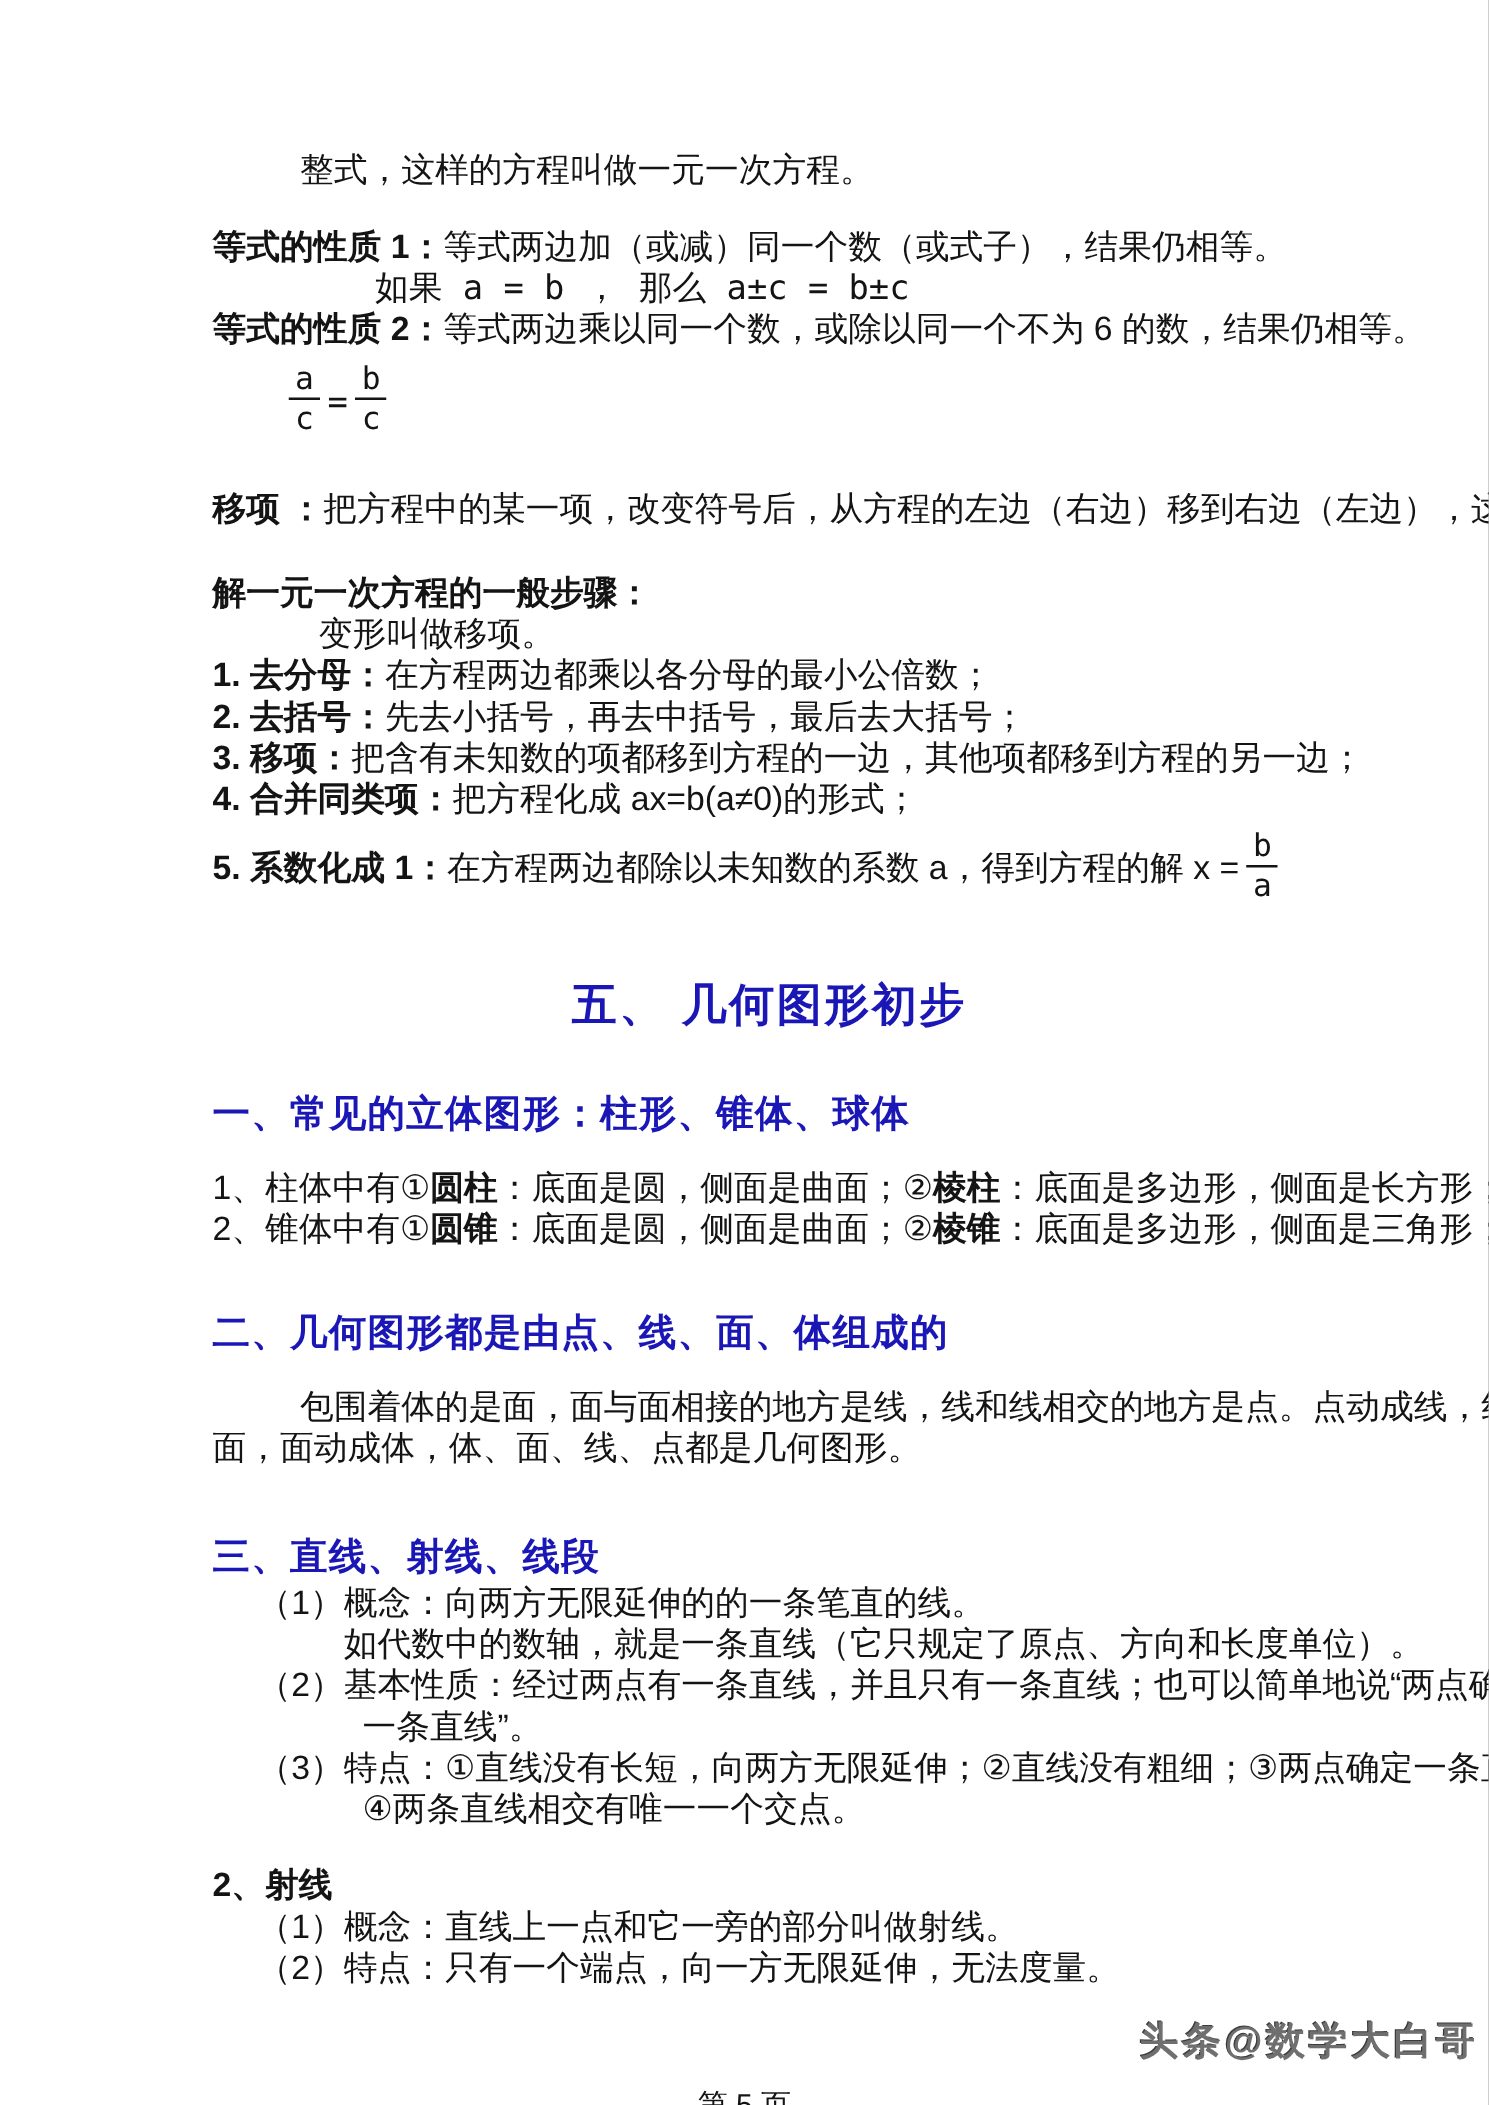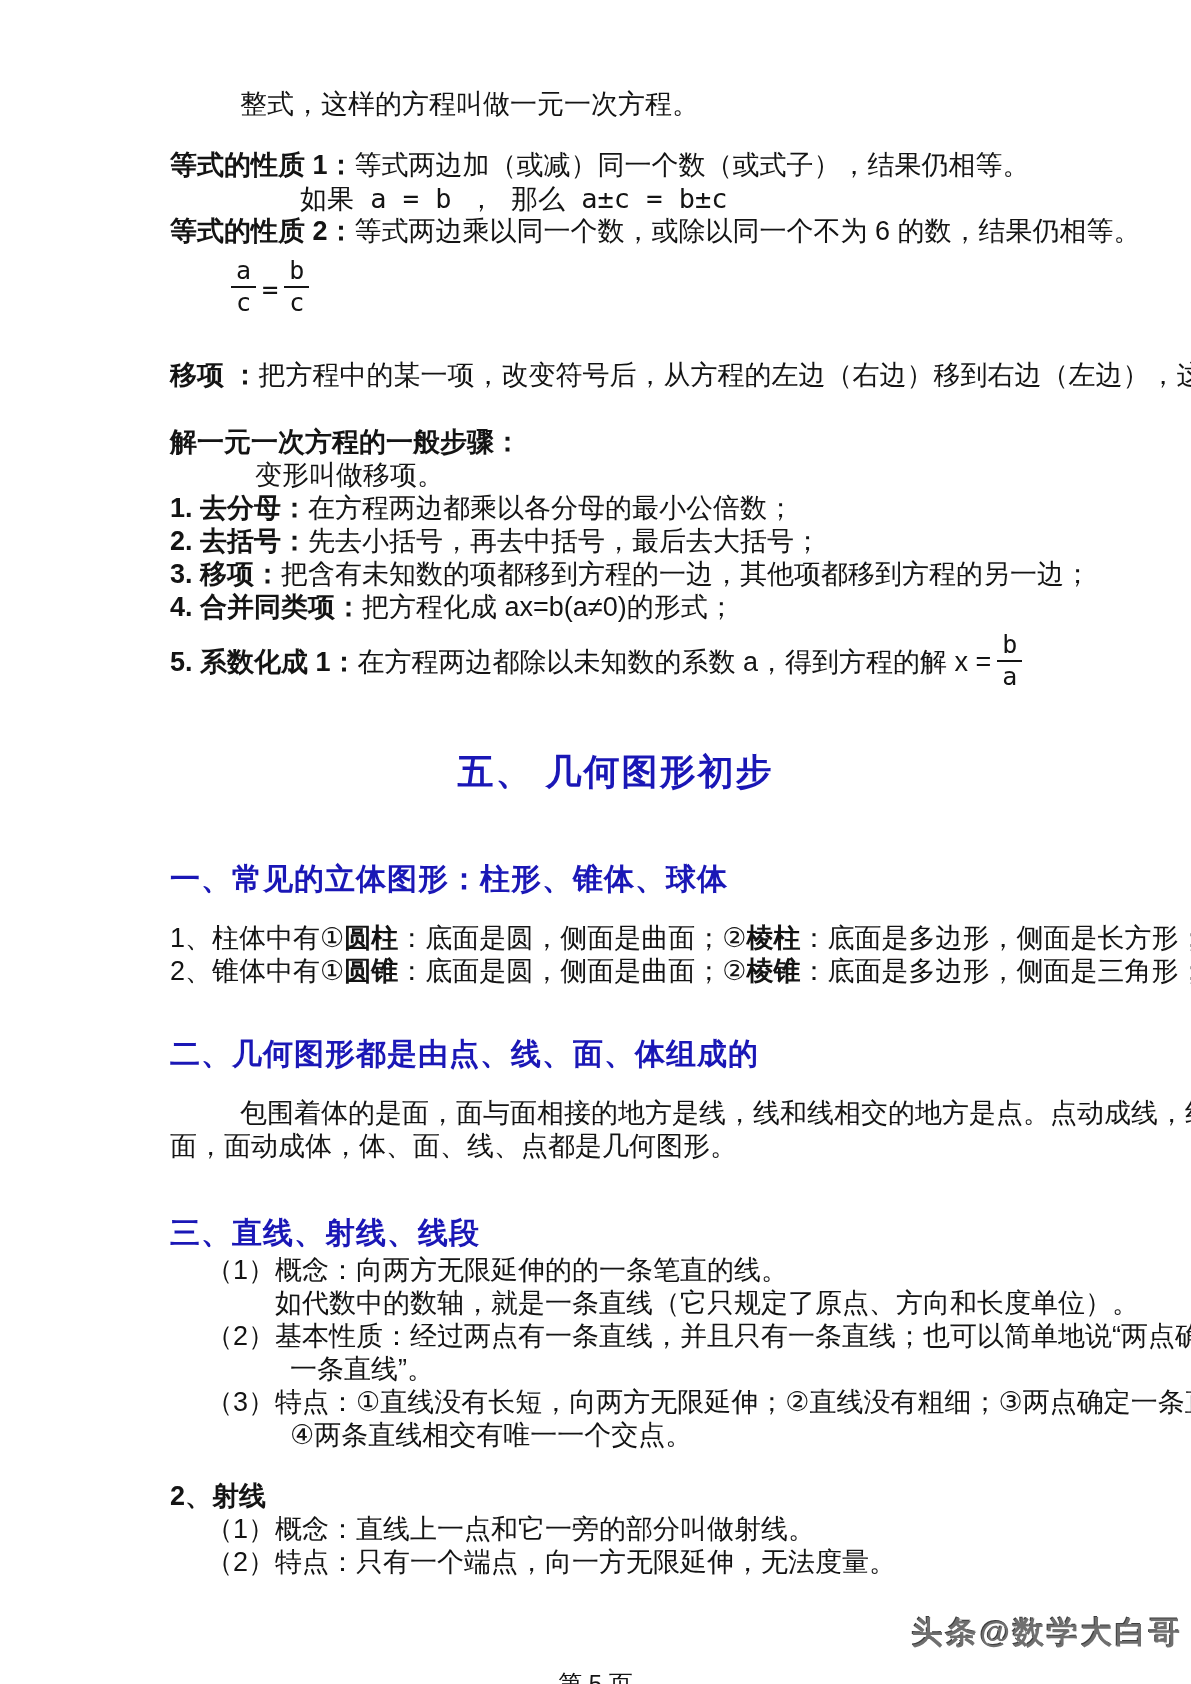--- a/index.html
+++ b/index.html
@@ -11,21 +11,21 @@
     background: #ffffff;
     font-family: "Liberation Sans", "DejaVu Sans", sans-serif;
     color: #141414;
     overflow: hidden;
   }
   .content {
     position: absolute;
     left: 170px;
     right: 130px;
     top: 0;
-    padding-top: 88px;
+    padding-top: 120px;
   }
   .bodyline {
     font-size: 27px;
     line-height: 33px;
     margin: 0;
     white-space: nowrap;
   }
   b { font-weight: 700; }
   .ind-intro   { margin-left: 70px; }
   .ind-f1      { margin-left: 130px; }
@@ -66,21 +66,21 @@
     letter-spacing: 2px;
   }
   .sec-heading {
     margin: 0;
     font-size: 30px;
     font-weight: 700;
     color: #1a17b6;
     letter-spacing: 1px;
     white-space: nowrap;
   }
-  .gap-sec1 { margin-top: 62px; }
+  .gap-sec1 { margin-top: 42px; }
   .gap-sec2 { margin-top: 46px; }
   .gap-sec3 { margin-top: 50px; }
   .gap-after-heading { margin-top: 22px; }
   .footer {
     position: absolute;
     left: 0; right: 0;
     top: 1668px;
     text-align: center;
     font-size: 24px;
     color: #141414;

